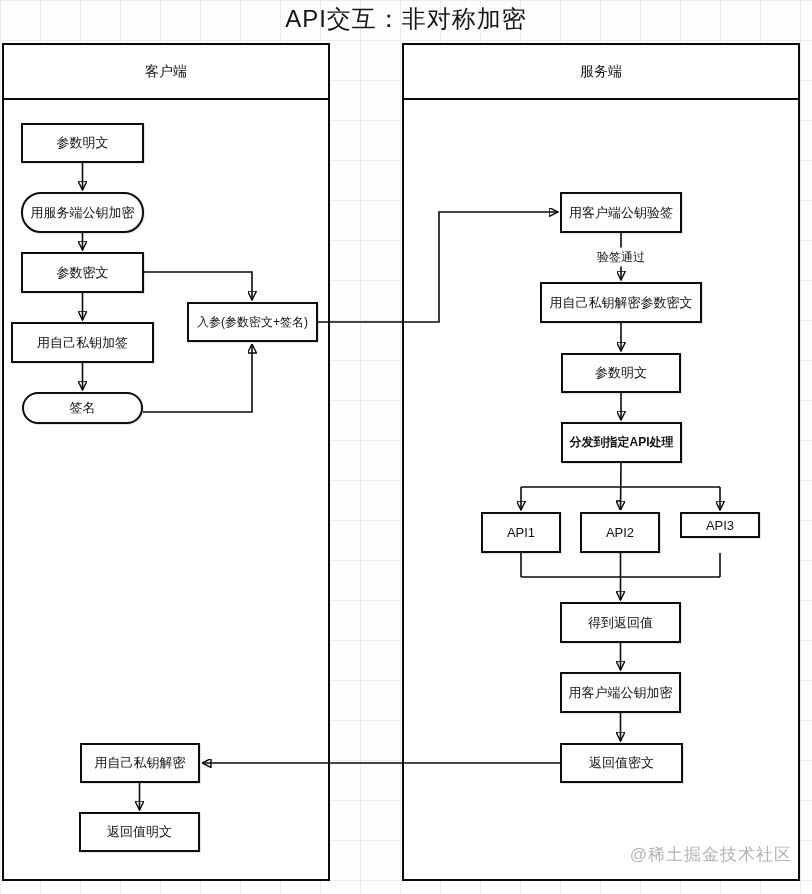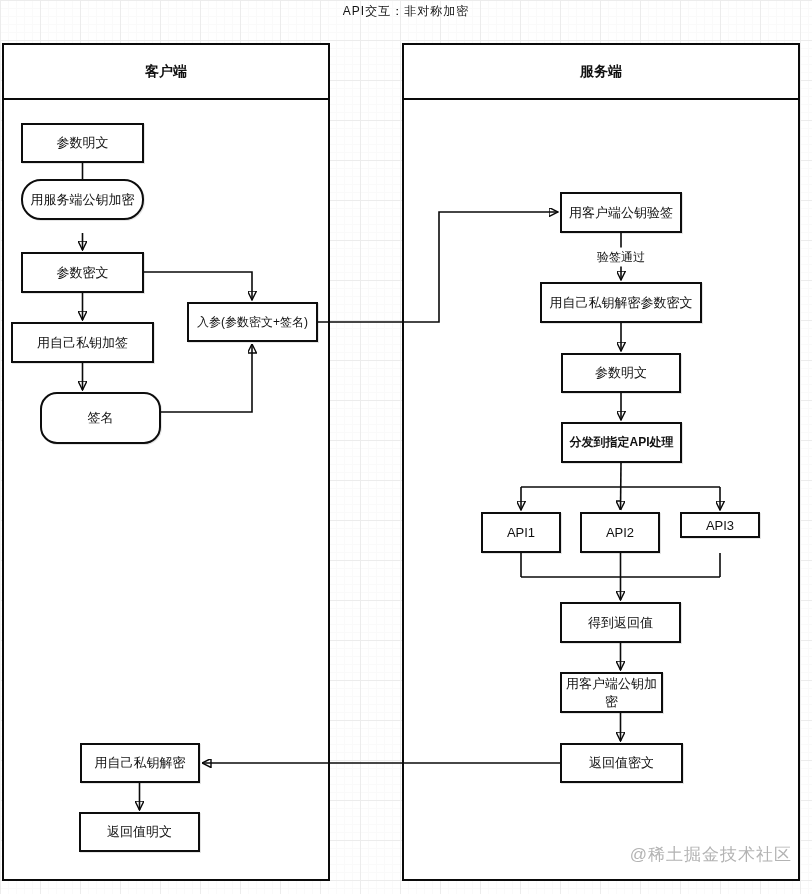--- a/index.html
+++ b/index.html
@@ -9,25 +9,25 @@
     background-color:#ffffff;
     background-image:
       linear-gradient(to right,#ececec 1px,transparent 1px),
       linear-gradient(to bottom,#ececec 1px,transparent 1px),
       linear-gradient(to right,#fafafa 1px,transparent 1px),
       linear-gradient(to bottom,#fafafa 1px,transparent 1px);
     background-size:40px 40px,40px 40px,8px 8px,8px 8px;
   }
   .title{
     position:absolute;top:3px;left:0;width:100%;text-align:center;
-    font-size:12px;letter-spacing:1px;color:#141414;z-index:2;
+    font-size:24px;letter-spacing:1px;color:#141414;z-index:2;
   }
   .container{
     position:absolute;background:#ffffff;border:2.5px solid #0a0a0a;
-    box-sizing:border-box;z-index:1;font-weight:bold;
+    box-sizing:border-box;z-index:1;
   }
   .container-header{
     height:55px;border-bottom:2.5px solid #0a0a0a;box-sizing:border-box;
     display:flex;align-items:center;justify-content:center;font-size:14px;
   }
   .client{left:2px;top:43px;width:328px;height:838px;}
   .server{left:402px;top:43px;width:398px;height:838px;}
   .wires{position:absolute;left:0;top:0;width:812px;height:894px;z-index:2;}
   .wires path{stroke:#0a0a0a;stroke-width:1.6;fill:none;}
   .node{
@@ -93,36 +93,36 @@
     <path d="M620.5,577 L620.5,600" marker-end="url(#arrow)"></path>
 
     <path d="M620.5,643 L620.5,670" marker-end="url(#arrow)"></path>
     <path d="M620.5,713 L620.5,741" marker-end="url(#arrow)"></path>
 
     <path d="M560,763 L202,763" marker-end="url(#arrow)"></path>
     <path d="M139.5,783 L139.5,810" marker-end="url(#arrow)"></path>
   </svg>
 
   <div class="node" style="left:21px;top:123px;width:123px;height:40px;">参数明文</div>
-  <div class="node" style="left:21px;top:179px;width:123px;height:41px;border-radius:20px;">用服务端公钥加密</div>
+  <div class="node" style="left:21px;top:192px;width:123px;height:41px;border-radius:20px;">用服务端公钥加密</div>
   <div class="node" style="left:21px;top:252px;width:123px;height:41px;">参数密文</div>
   <div class="node" style="left:11px;top:322px;width:143px;height:41px;">用自己私钥加签</div>
-  <div class="node" style="left:40px;top:392px;width:121px;height:52px;border-radius:17px;">签名</div>
+  <div class="node" style="left:22px;top:392px;width:121px;height:32px;border-radius:17px;">签名</div>
   <div class="node small" style="left:187px;top:302px;width:131px;height:40px;">入参(参数密文+签名)</div>
   <div class="node" style="left:80px;top:743px;width:120px;height:40px;text-align:right;">用自己私钥解密</div>
   <div class="node" style="left:79px;top:812px;width:121px;height:40px;">返回值明文</div>
 
   <div class="node" style="left:560px;top:192px;width:122px;height:41px;font-family:Liberation Serif, serif;">用客户端公钥验签</div>
   <div class="node" style="left:540px;top:282px;width:162px;height:41px;">用自己私钥解密参数密文</div>
   <div class="node" style="left:561px;top:353px;width:120px;height:40px;">参数明文</div>
   <div class="node small" style="left:561px;top:422px;width:121px;height:41px;font-weight:bold;">分发到指定API处理</div>
   <div class="node" style="left:481px;top:512px;width:80px;height:41px;">API1</div>
   <div class="node" style="left:580px;top:512px;width:80px;height:41px;">API2</div>
   <div class="node" style="left:680px;top:512px;width:80px;height:26px;">API3</div>
   <div class="node" style="left:560px;top:602px;width:121px;height:41px;">得到返回值</div>
-  <div class="node" style="left:560px;top:672px;width:103px;height:41px;">用客户端公钥加密</div>
+  <div class="node" style="left:560px;top:672px;width:121px;height:41px;">用客户端公钥加密</div>
   <div class="node" style="left:560px;top:743px;width:123px;height:40px;">返回值密文</div>
 
   <div class="edge-label" style="left:621px;top:257px;">验签通过</div>
 
   <div class="watermark">@稀土掘金技术社区</div>
 
 </div>
 
 </body></html>

